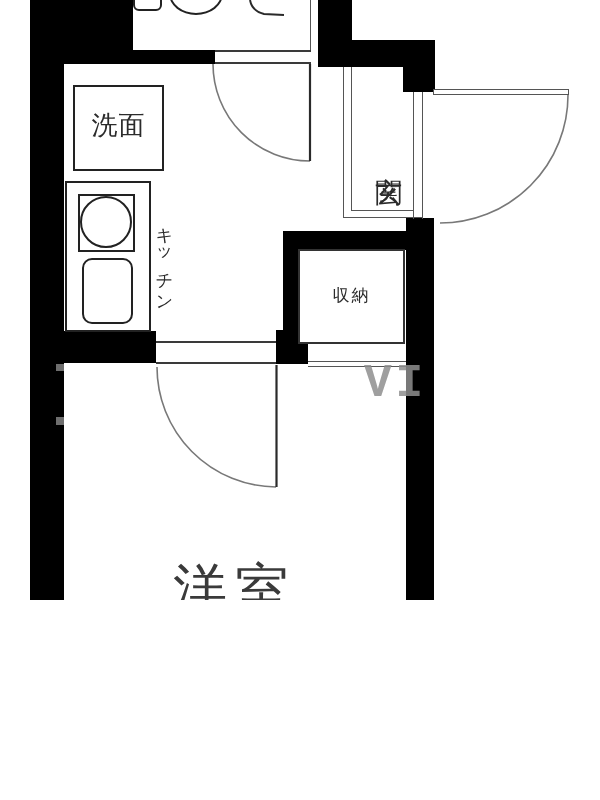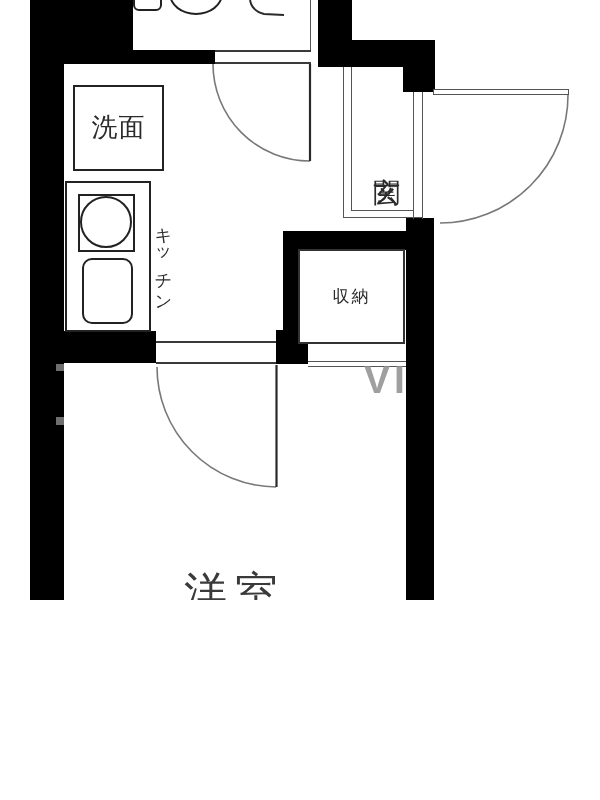--- a/index.html
+++ b/index.html
@@ -1,19 +1,19 @@
 <!DOCTYPE html>
 <html><head>
 <meta charset="utf-8">
 <style>
   html,body{margin:0;padding:0;background:#ffffff;}
   #plan{
     position:relative;width:600px;height:600px;overflow:hidden;
     background:#ffffff;
-    font-family:Liberation Sans, sans-serif;
+    font-family:Liberation Mono, monospace;
   }
   .wall{position:absolute;background:#000000;z-index:2;}
   .lbl{
     position:absolute;z-index:5;color:#2b2b2b;
     display:flex;align-items:center;justify-content:center;
     line-height:1.05;
   }
   .vert{writing-mode:vertical-rl;text-orientation:upright;}
   svg.overlay{position:absolute;left:0;top:0;z-index:4;pointer-events:none;}
   .thin{position:absolute;z-index:3;box-sizing:border-box;}
@@ -81,19 +81,19 @@
   </svg>
 
   <div class="lbl" style="left:73px;top:85px;width:91px;height:86px;font-size:26px;letter-spacing:1px;">洗面</div>
 
   <div class="lbl vert" style="left:149px;top:211px;width:28px;height:100px;font-size:17px;letter-spacing:3px;">キッチン</div>
 
   <div class="lbl vert" style="left:371px;top:126px;width:31px;height:66px;font-size:27px;letter-spacing:3px;">玄関</div>
 
   <div class="lbl" style="left:298px;top:249px;width:107px;height:95px;font-size:17px;letter-spacing:2px;">収納</div>
 
-  <div class="lbl" style="left:64px;top:553px;width:342px;height:80px;font-size:43px;letter-spacing:8px;color:#3a3a3a;">洋室</div>
+  <div class="lbl" style="left:64px;top:553px;width:342px;height:80px;font-size:54px;letter-spacing:8px;color:#3a3a3a;">洋室</div>
 
-  <div class="watermark" style="left:364px;top:358px;font-size:39px;">VI</div>
+  <div class="watermark" style="left:364px;top:358px;font-size:46px;">VI</div>
   <div class="wm-tick" style="left:56px;top:364px;width:8px;height:7px;"></div>
   <div class="wm-tick" style="left:56px;top:417px;width:8px;height:8px;"></div>
 
 </div>
 
 </body></html>

